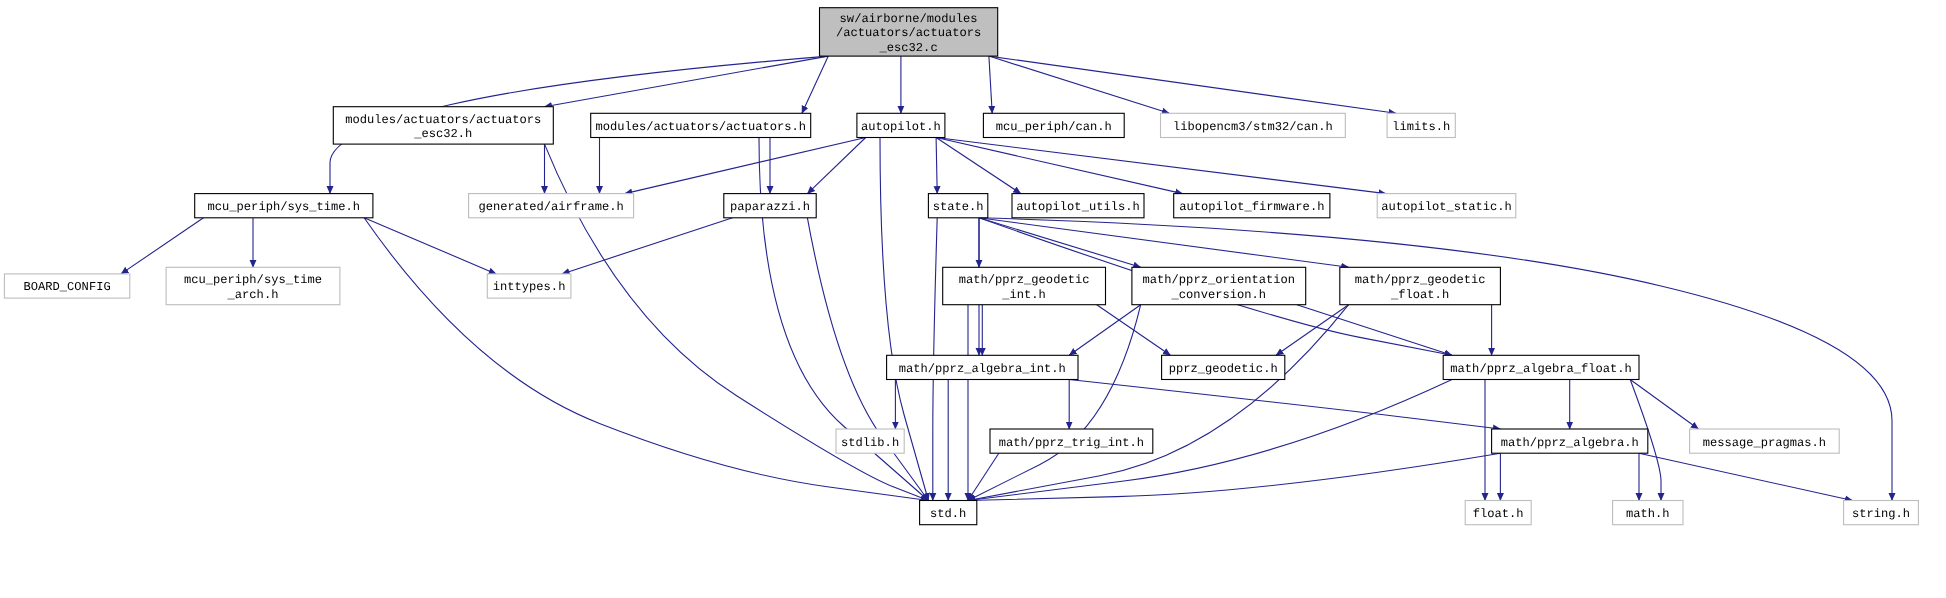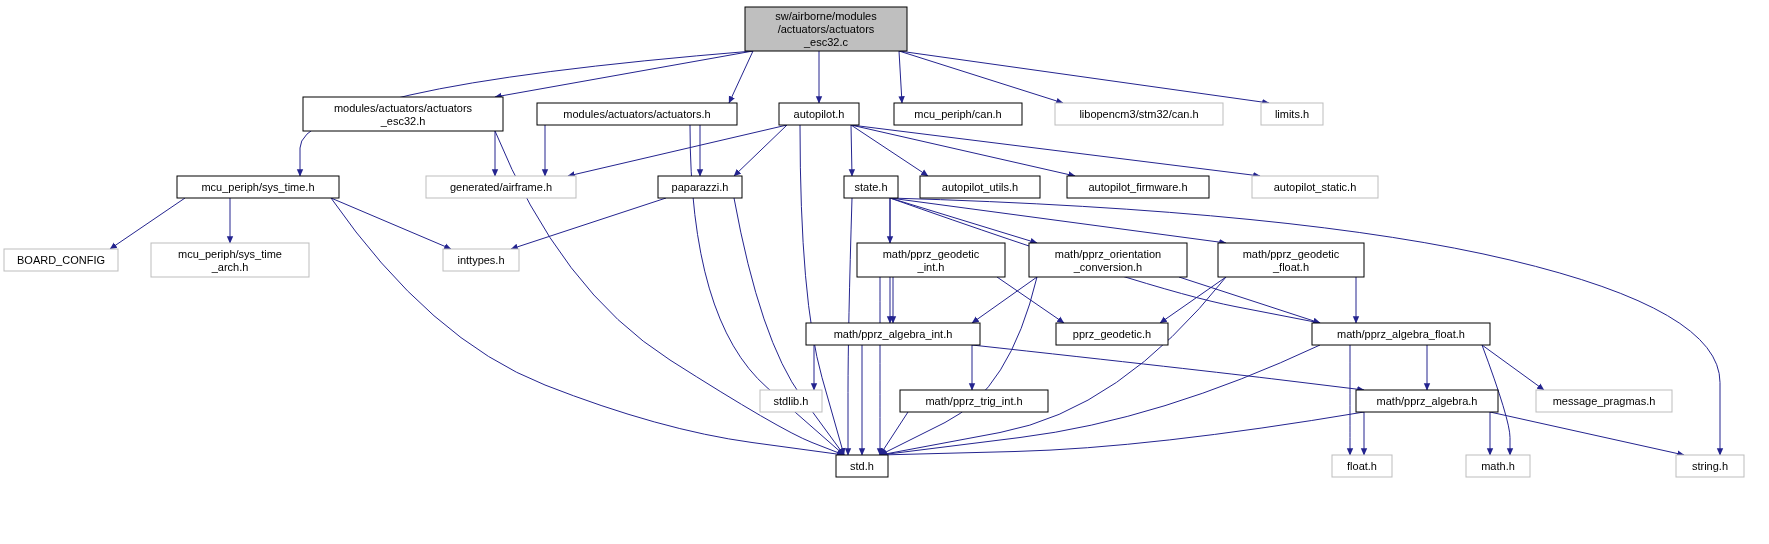--- a/index.html
+++ b/index.html
@@ -5,21 +5,21 @@
   html, body {
     margin: 0;
     padding: 0;
     background: #ffffff;
   }
   .canvas {
     position: relative;
     width: 1769px;
     height: 544px;
     background: #ffffff;
-    font-family: Liberation Sans, sans-serif;
+    font-family: Liberation Mono, monospace;
     overflow: hidden;
   }
   svg { display: block; }
   .edge {
     fill: none;
     stroke: #24248f;
     stroke-width: 1;
   }
   .node {
     fill: #ffffff;

